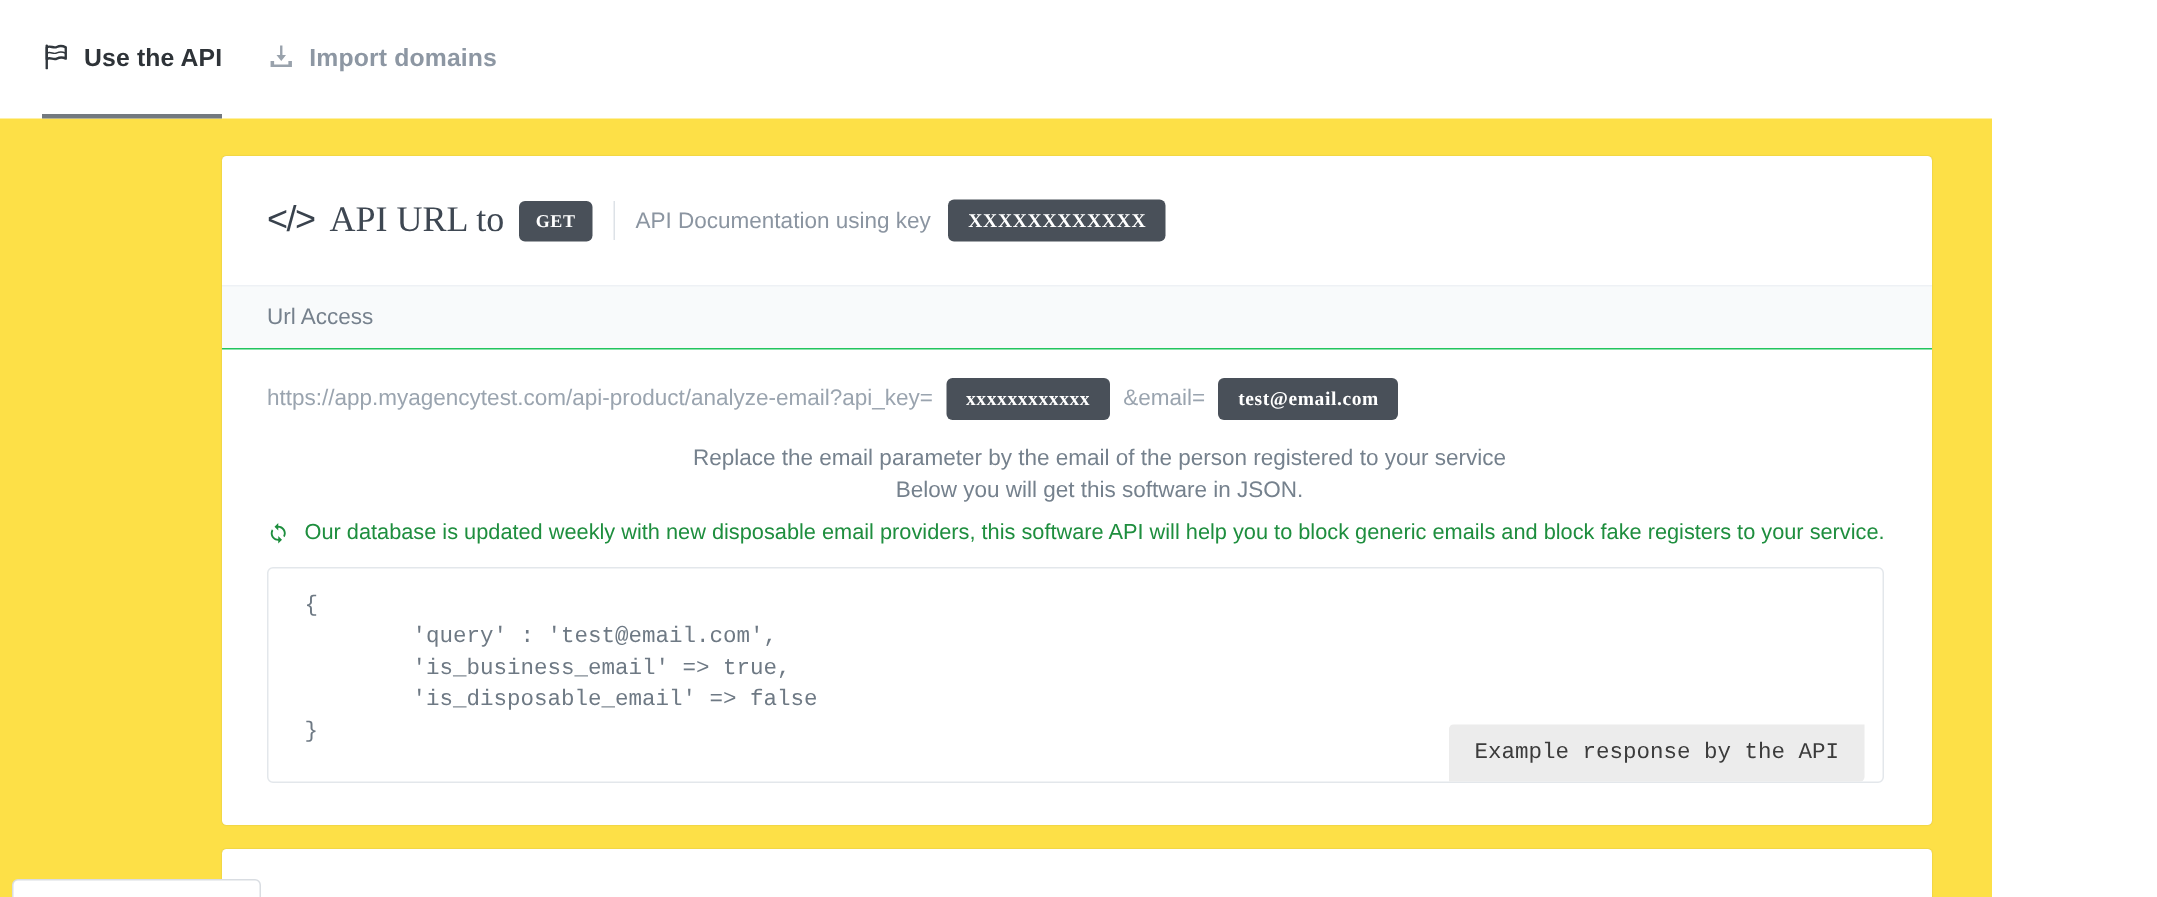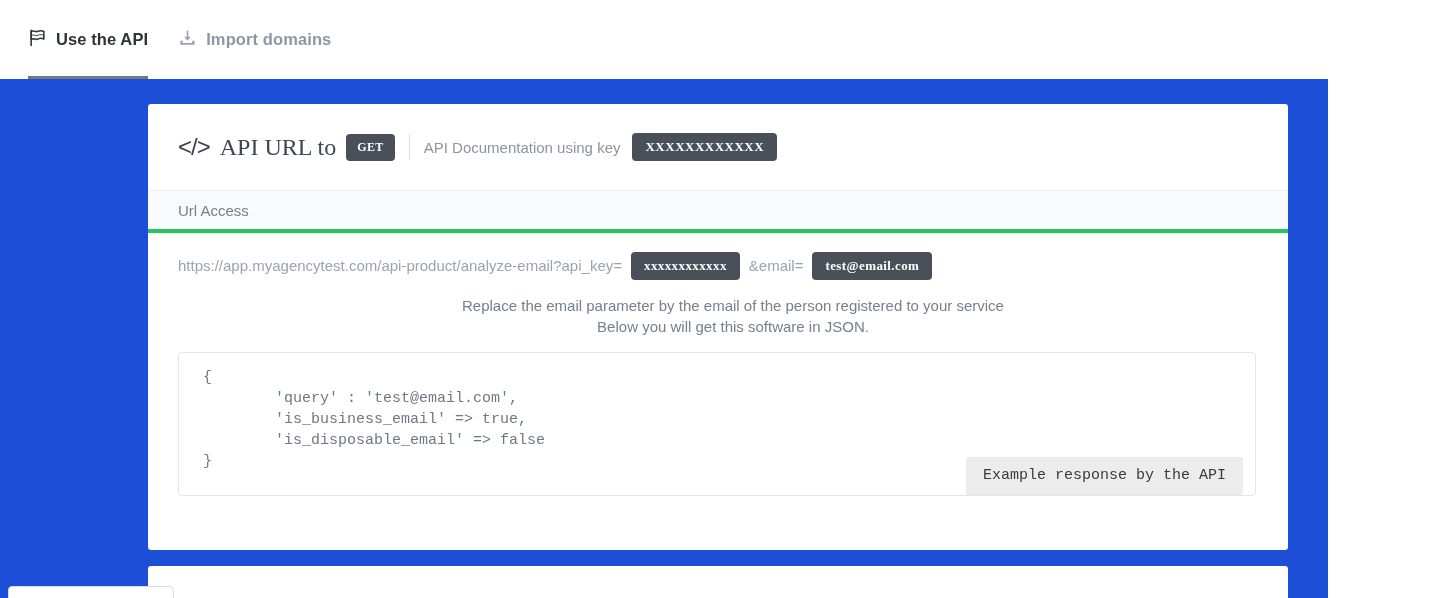--- a/index.html
+++ b/index.html
@@ -1,18 +1,18 @@
 <!DOCTYPE html>
 <html><head>
 <meta charset="utf-8">
 <style>
   * { box-sizing: border-box; margin: 0; padding: 0; }
   html,body { width:1438px; height:598px; }
   body { font-family: "Liberation Sans", sans-serif; }
-  .page { position:relative; width:1328px; height:598px; background:#1d4ed8; overflow:hidden; }
+  .page { position:relative; width:1328px; height:598px; background:#fde047; overflow:hidden; }
 
   
   .topbar { position:absolute; left:0; top:0; width:1438px; height:79px; background:#ffffff; display:flex; align-items:center; padding-left:28px; gap:30px; }
   .tab { position:relative; display:flex; align-items:center; gap:9px; height:79px; cursor:pointer; }
   .tab .tab-label { font-size:16.5px; font-weight:700; color:#8d97a3; letter-spacing:.1px; }
   .tab.active .tab-label { color:#2e3338; }
   .tab-underline { position:absolute; left:0; bottom:0; width:100%; height:3px; background:#73797f; }
   .corner-pixel { position:absolute; left:0; top:0; width:4px; height:4px; background:#3c4147; }
 
   
@@ -25,21 +25,21 @@
   .card-header { display:flex; align-items:center; height:86px; padding-left:30px; }
   .code-glyph { font-size:24px; color:#39424d; letter-spacing:-1px; margin-right:10px; font-weight:400; }
   .card-title { font-size:24px; font-weight:400; color:#3e4752; margin-right:10px;font-family:Liberation Serif, serif; }
   .badge { display:inline-block; background:#495059; color:#ffffff; border-radius:4px; font-weight:700;font-family:Liberation Serif, serif; }
   .badge-method { font-size:12px; padding:6px 11px; letter-spacing:.4px; }
   .vdiv { width:1px; height:26px; background:#dde2e7; margin:0 14px; }
   .doc-label { font-size:15px; color:#8b95a1; margin-right:12px; }
   .badge-key { font-size:13px; padding:6px 13px; letter-spacing:.5px; }
 
   
-  .section-bar { height:43px; background:#f8fafb; border-top:1px solid #eef1f5; border-bottom:4px solid #22c55e; display:flex; align-items:center; padding-left:30px; }
+  .section-bar { height:43px; background:#f8fafb; border-top:1px solid #eef1f5; border-bottom:1px solid #22c55e; display:flex; align-items:center; padding-left:30px; }
   .section-bar span { font-size:15px; color:#76818d; }
 
   
   .url-row { margin:19px 0 0 30px; display:flex; align-items:center; gap:9px; height:27px; }
   .url-text { font-size:15px; color:#9aa4af; }
   .badge-url { font-size:13px; padding:6px 13px; letter-spacing:.4px; }
 
   
   .instr { margin-left:30px; font-size:15px; line-height:21px; color:#75818d;text-align:center; }
   .instr-1 { margin-top:16px; }
@@ -104,20 +104,28 @@
     <div class="url-row">
       <span class="url-text">https://app.myagencytest.com/api-product/analyze-email?api_key=</span>
       <span class="badge badge-url">xxxxxxxxxxxx</span>
       <span class="url-text">&amp;email=</span>
       <span class="badge badge-url">test@email.com</span>
     </div>
 
     <div class="instr instr-1">Replace the email parameter by the email of the person registered to your service</div>
     <div class="instr">Below you will get this software in JSON.</div>
 
+    <div class="notice">
+      <span class="refresh-wrap">
+        <svg width="15" height="15" viewBox="0 0 24 24" fill="#1e8e3e">
+          <path d="M12 4V1L8 5l4 4V6c3.31 0 6 2.69 6 6 0 1.01-.25 1.97-.7 2.8l1.46 1.46A7.93 7.93 0 0 0 20 12c0-4.42-3.58-8-8-8zm0 14c-3.31 0-6-2.69-6-6 0-1.01.25-1.97.7-2.8L5.24 7.74A7.93 7.93 0 0 0 4 12c0 4.42 3.58 8 8 8v3l4-4-4-4v3z"></path>
+        </svg>
+      </span>
+      <span class="notice-text">Our database is updated weekly with new disposable email providers, this software API will help you to block generic emails and block fake registers to your service.</span>
+    </div>
 
     <div class="codeblock">
       <pre>{
         'query' : 'test@email.com',
         'is_business_email' =&gt; true,
         'is_disposable_email' =&gt; false
 }</pre>
       <div class="code-caption">Example response by the API</div>
     </div>
   </div>

